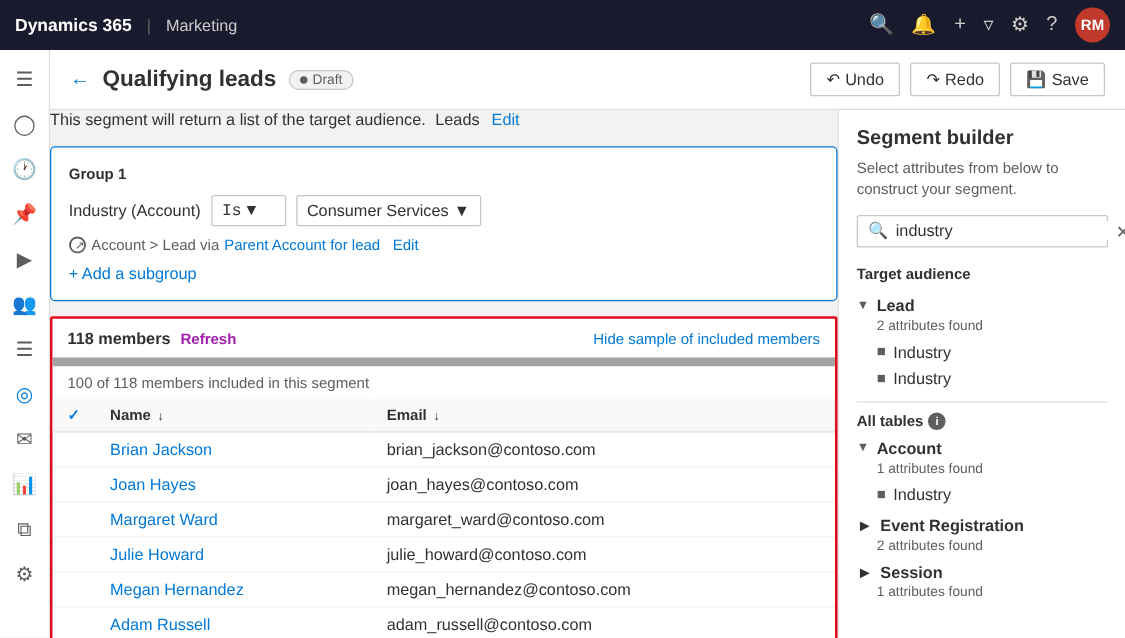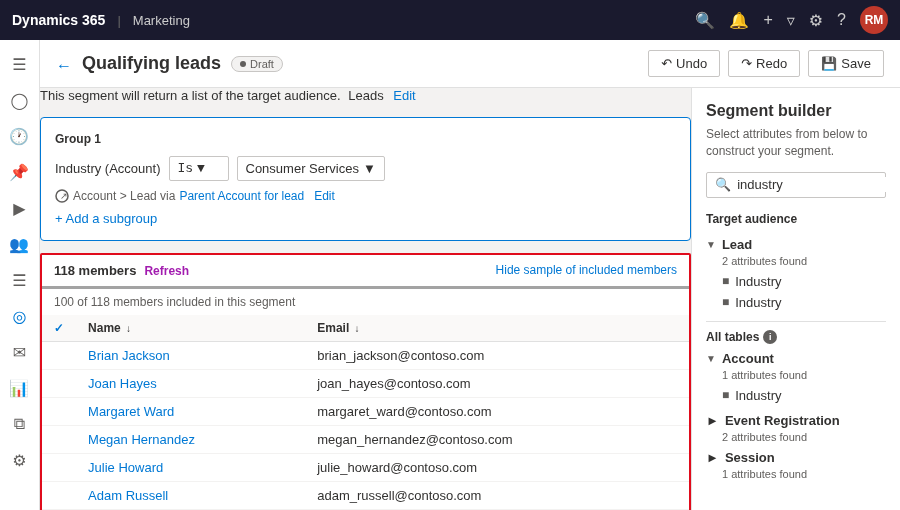--- a/index.html
+++ b/index.html
@@ -87,43 +87,43 @@
     .account-path { font-size: 12px; color: #605e5c; margin-bottom: 8px; display: flex; align-items: center; gap: 4px; }
     .account-path a { color: #0078d4; text-decoration: none; }
     .add-subgroup { font-size: 13px; color: #0078d4; cursor: pointer; display: flex; align-items: center; gap: 4px; }
 
     
     .members-section {
       border: 2px solid #e00b1c; border-radius: 2px; background: #fff;
       margin-top: 12px; overflow: hidden;
     }
     .members-header {
-      display: flex; align-items: flex-start; justify-content: space-between;
-      padding: 8px 12px; border-bottom: 3px solid #a3a3a3;
+      display: flex; align-items: flex-end; justify-content: space-between;
+      padding: 8px 12px; border-bottom: 7px solid #a3a3a3;
     }
     .members-count { font-size: 13px; font-weight: 600; color: #323130; display: flex; align-items: center; gap: 8px; }
     .refresh-btn { font-size: 12px; color: #a21caf; cursor: pointer; }
     .hide-members-btn { font-size: 12px; color: #0078d4; cursor: pointer; }
     .members-subtext { font-size: 12px; color: #605e5c; padding: 6px 12px 6px; }
 
     
     .members-table { width: 100%; border-collapse: collapse; }
     .members-table th {
       padding: 6px 12px; text-align: left; font-size: 12px; color: #323130;
       font-weight: 600; border-bottom: 1px solid #e0e0e0; background: #faf9f8;
     }
     .members-table td { padding: 6px 12px; font-size: 13px; border-bottom: 1px solid #f3f2f1; }
     .member-name { color: #0078d4; cursor: pointer; }
     .member-email { color: #323130; }
     .th-check { width: 30px; }
     .check-icon { color: #0078d4; }
 
     
     .segment-builder {
-      width: 209px; background: #fff; border-left: 1px solid #e0e0e0;
+      width: 230px; background: #fff; border-left: 1px solid #e0e0e0;
       padding: 14px; overflow-y: auto; flex-shrink: 0;
     }
     .builder-title { font-size: 16px; font-weight: 600; color: #323130; margin-bottom: 6px; }
     .builder-desc { font-size: 12px; color: #605e5c; margin-bottom: 12px; line-height: 1.4; }
     .search-box {
       display: flex; align-items: center; border: 1px solid #c8c6c4; border-radius: 2px;
       padding: 4px 8px; margin-bottom: 14px; background: #fff;
     }
     .search-box input {
       border: none; outline: none; font-size: 13px; flex: 1; color: #323130;
@@ -290,27 +290,27 @@
       <td><span class="member-name">Joan Hayes</span></td>
       <td><span class="member-email">joan_hayes@contoso.com</span></td>
     </tr>
                 <tr>
       <td></td>
       <td><span class="member-name">Margaret Ward</span></td>
       <td><span class="member-email">margaret_ward@contoso.com</span></td>
     </tr>
                 <tr>
       <td></td>
+      <td><span class="member-name">Julie Howard</span></td>
+      <td><span class="member-email">julie_howard@contoso.com</span></td>
+    </tr>
+                <tr>
+      <td></td>
       <td><span class="member-name">Megan Hernandez</span></td>
       <td><span class="member-email">megan_hernandez@contoso.com</span></td>
-    </tr>
-                <tr>
-      <td></td>
-      <td><span class="member-name">Julie Howard</span></td>
-      <td><span class="member-email">julie_howard@contoso.com</span></td>
     </tr>
                 <tr>
       <td></td>
       <td><span class="member-name">Adam Russell</span></td>
       <td><span class="member-email">adam_russell@contoso.com</span></td>
     </tr>
               </tbody>
           </table>
         </div>
       </div>

